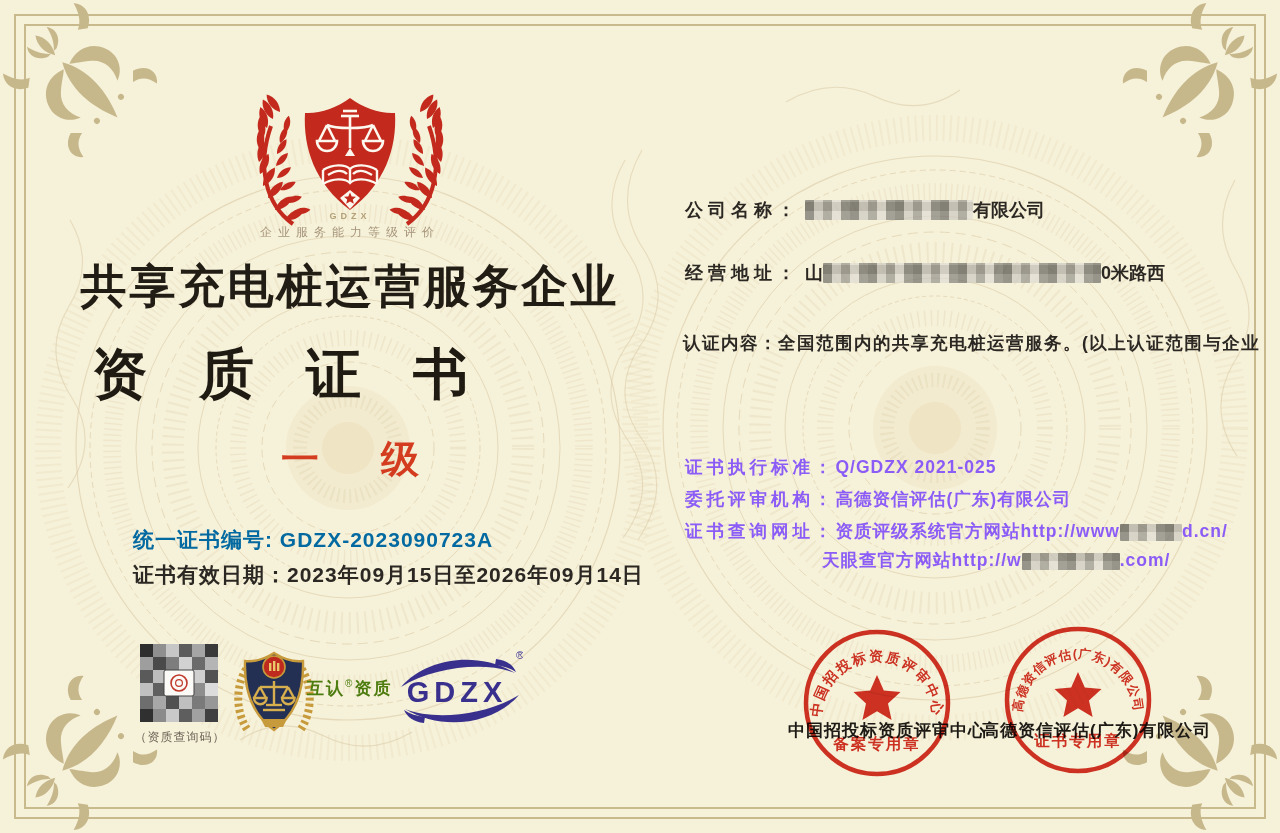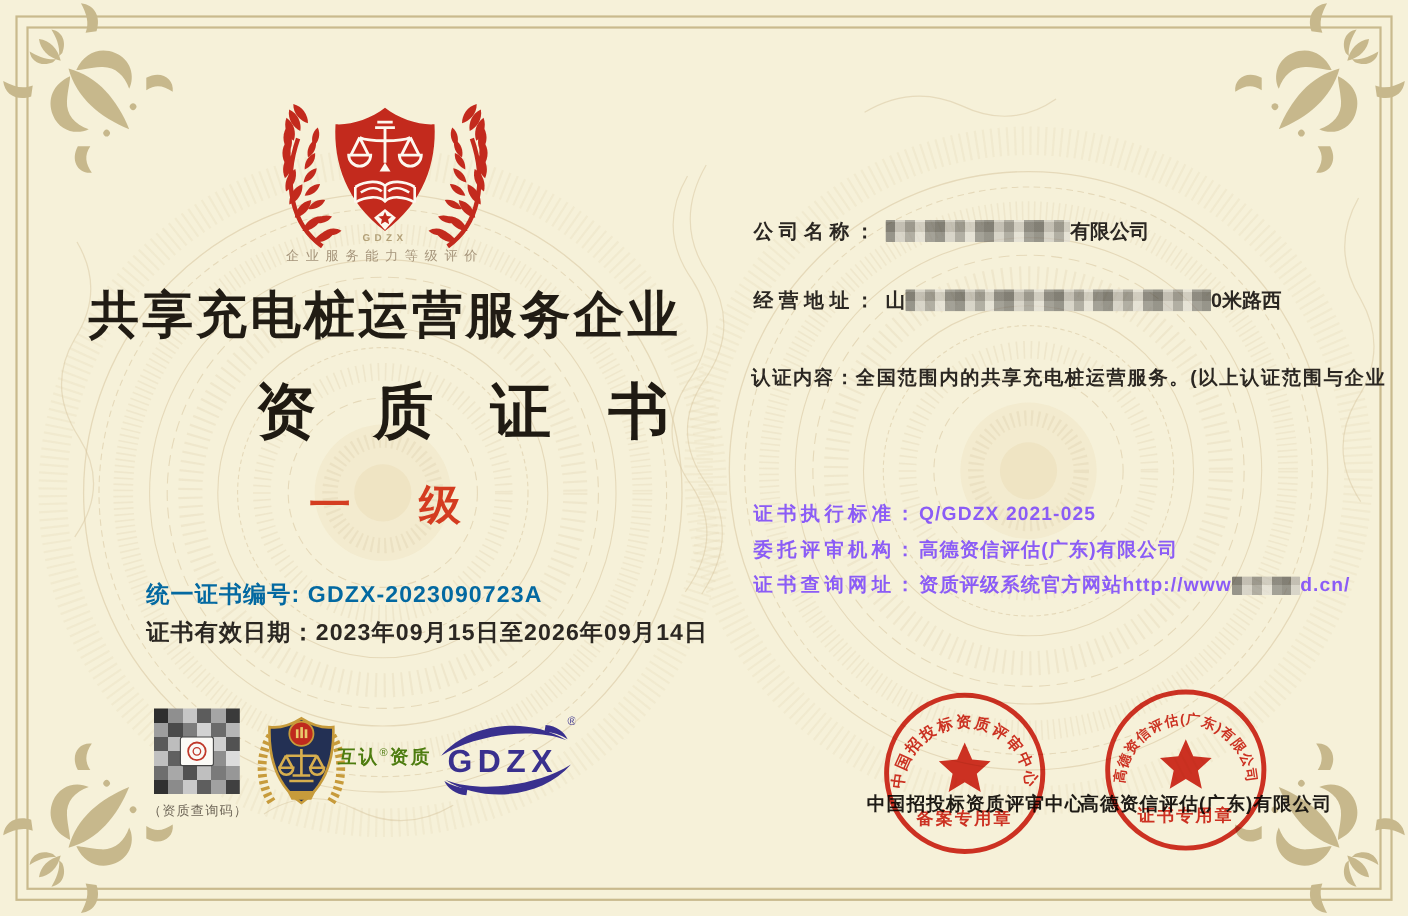--- a/index.html
+++ b/index.html
@@ -13,21 +13,21 @@
   .bg-svg{position:absolute;left:0;top:0;z-index:0;}
 
   
   .emblem-svg{left:235px;top:92px;z-index:2;}
   .emblem-abbr{left:70px;top:211px;width:560px;text-align:center;font-size:9px;letter-spacing:4px;
                color:#b3a178;font-weight:700;z-index:2;}
   .emblem-tagline{left:70px;top:224px;width:560px;text-align:center;font-size:12px;letter-spacing:6px;
                color:#a5947a;z-index:2;}
   .main-title{left:40px;top:256px;width:620px;text-align:center;font-size:46px;font-weight:700;
               letter-spacing:3px;color:#211c14;font-family:"Liberation Serif","DejaVu Serif",serif;z-index:2;}
-  .sub-title{left:40px;top:338px;width:620px;text-align:right;font-size:55px;font-weight:700;
+  .sub-title{left:40px;top:338px;width:620px;text-align:left;font-size:55px;font-weight:700;
              letter-spacing:52px;padding-left:52px;box-sizing:border-box;color:#1f1a12;
              font-family:"Liberation Serif","DejaVu Serif",serif;z-index:2;}
   .grade{left:40px;top:434px;width:620px;text-align:center;font-size:38px;font-weight:700;
          letter-spacing:62px;padding-left:62px;box-sizing:border-box;color:#d43c20;
          font-family:"Liberation Serif","DejaVu Serif",serif;z-index:2;}
   .certno-line{left:133px;top:526px;font-size:21px;font-weight:700;color:#0369a1;letter-spacing:1px;z-index:2;}
   .date-line{left:133px;top:561px;font-size:21px;font-weight:700;color:#2b2722;letter-spacing:1px;z-index:2;}
 
   .qr-wrap{left:140px;top:644px;z-index:2;}
   .qr-caption{left:118px;top:729px;width:124px;text-align:center;font-size:12px;color:#6d6557;
@@ -323,20 +323,23 @@
 
   <div class="abs meta-line" style="left:685px;top:455px;">
     <span class="meta-label">证书执行标准：</span><span class="meta-value">Q/GDZX 2021-025</span>
   </div>
   <div class="abs meta-line" style="left:685px;top:519px;">
     <span class="meta-label">证书查询网址：</span><span class="meta-value">资质评级系统官方网站http://www</span><span class="px" style="width:62px;height:17px;"></span><span class="meta-value">d.cn/</span>
   </div>
   <div class="abs meta-line" style="left:685px;top:487px;">
     <span class="meta-label">委托评审机构：</span><span class="meta-value">高德资信评估(广东)有限公司</span>
   </div>
+  <div class="abs meta-line" style="left:822px;top:548px;">
+    <span class="meta-value">天眼查官方网站http://w</span><span class="px" style="width:98px;height:17px;"></span><span class="meta-value">.com/</span>
+  </div>
 
   <div class="abs names-row" style="left:788px;top:719px;width:185px;text-align:center;">中国招投标资质评审中心</div>
   <div class="abs names-row" style="left:982px;top:719px;width:210px;text-align:center;">高德资信评估(广东)有限公司</div>
 
   <svg class="abs stamp-svg" style="left:801px;top:627px;" width="152" height="152" viewBox="0 0 152 152">
     <defs>
         <path id="arcA" d="M 20,90 A 56,56 0 1 1 132,90"></path>
       </defs>
     <circle cx="76" cy="76" r="71" fill="none" stroke="#d2291b" stroke-width="4.5"></circle>
     <text font-size="14" font-weight="bold" fill="#d2291b" letter-spacing="2" font-family="Liberation Sans, DejaVu Sans, sans-serif">

